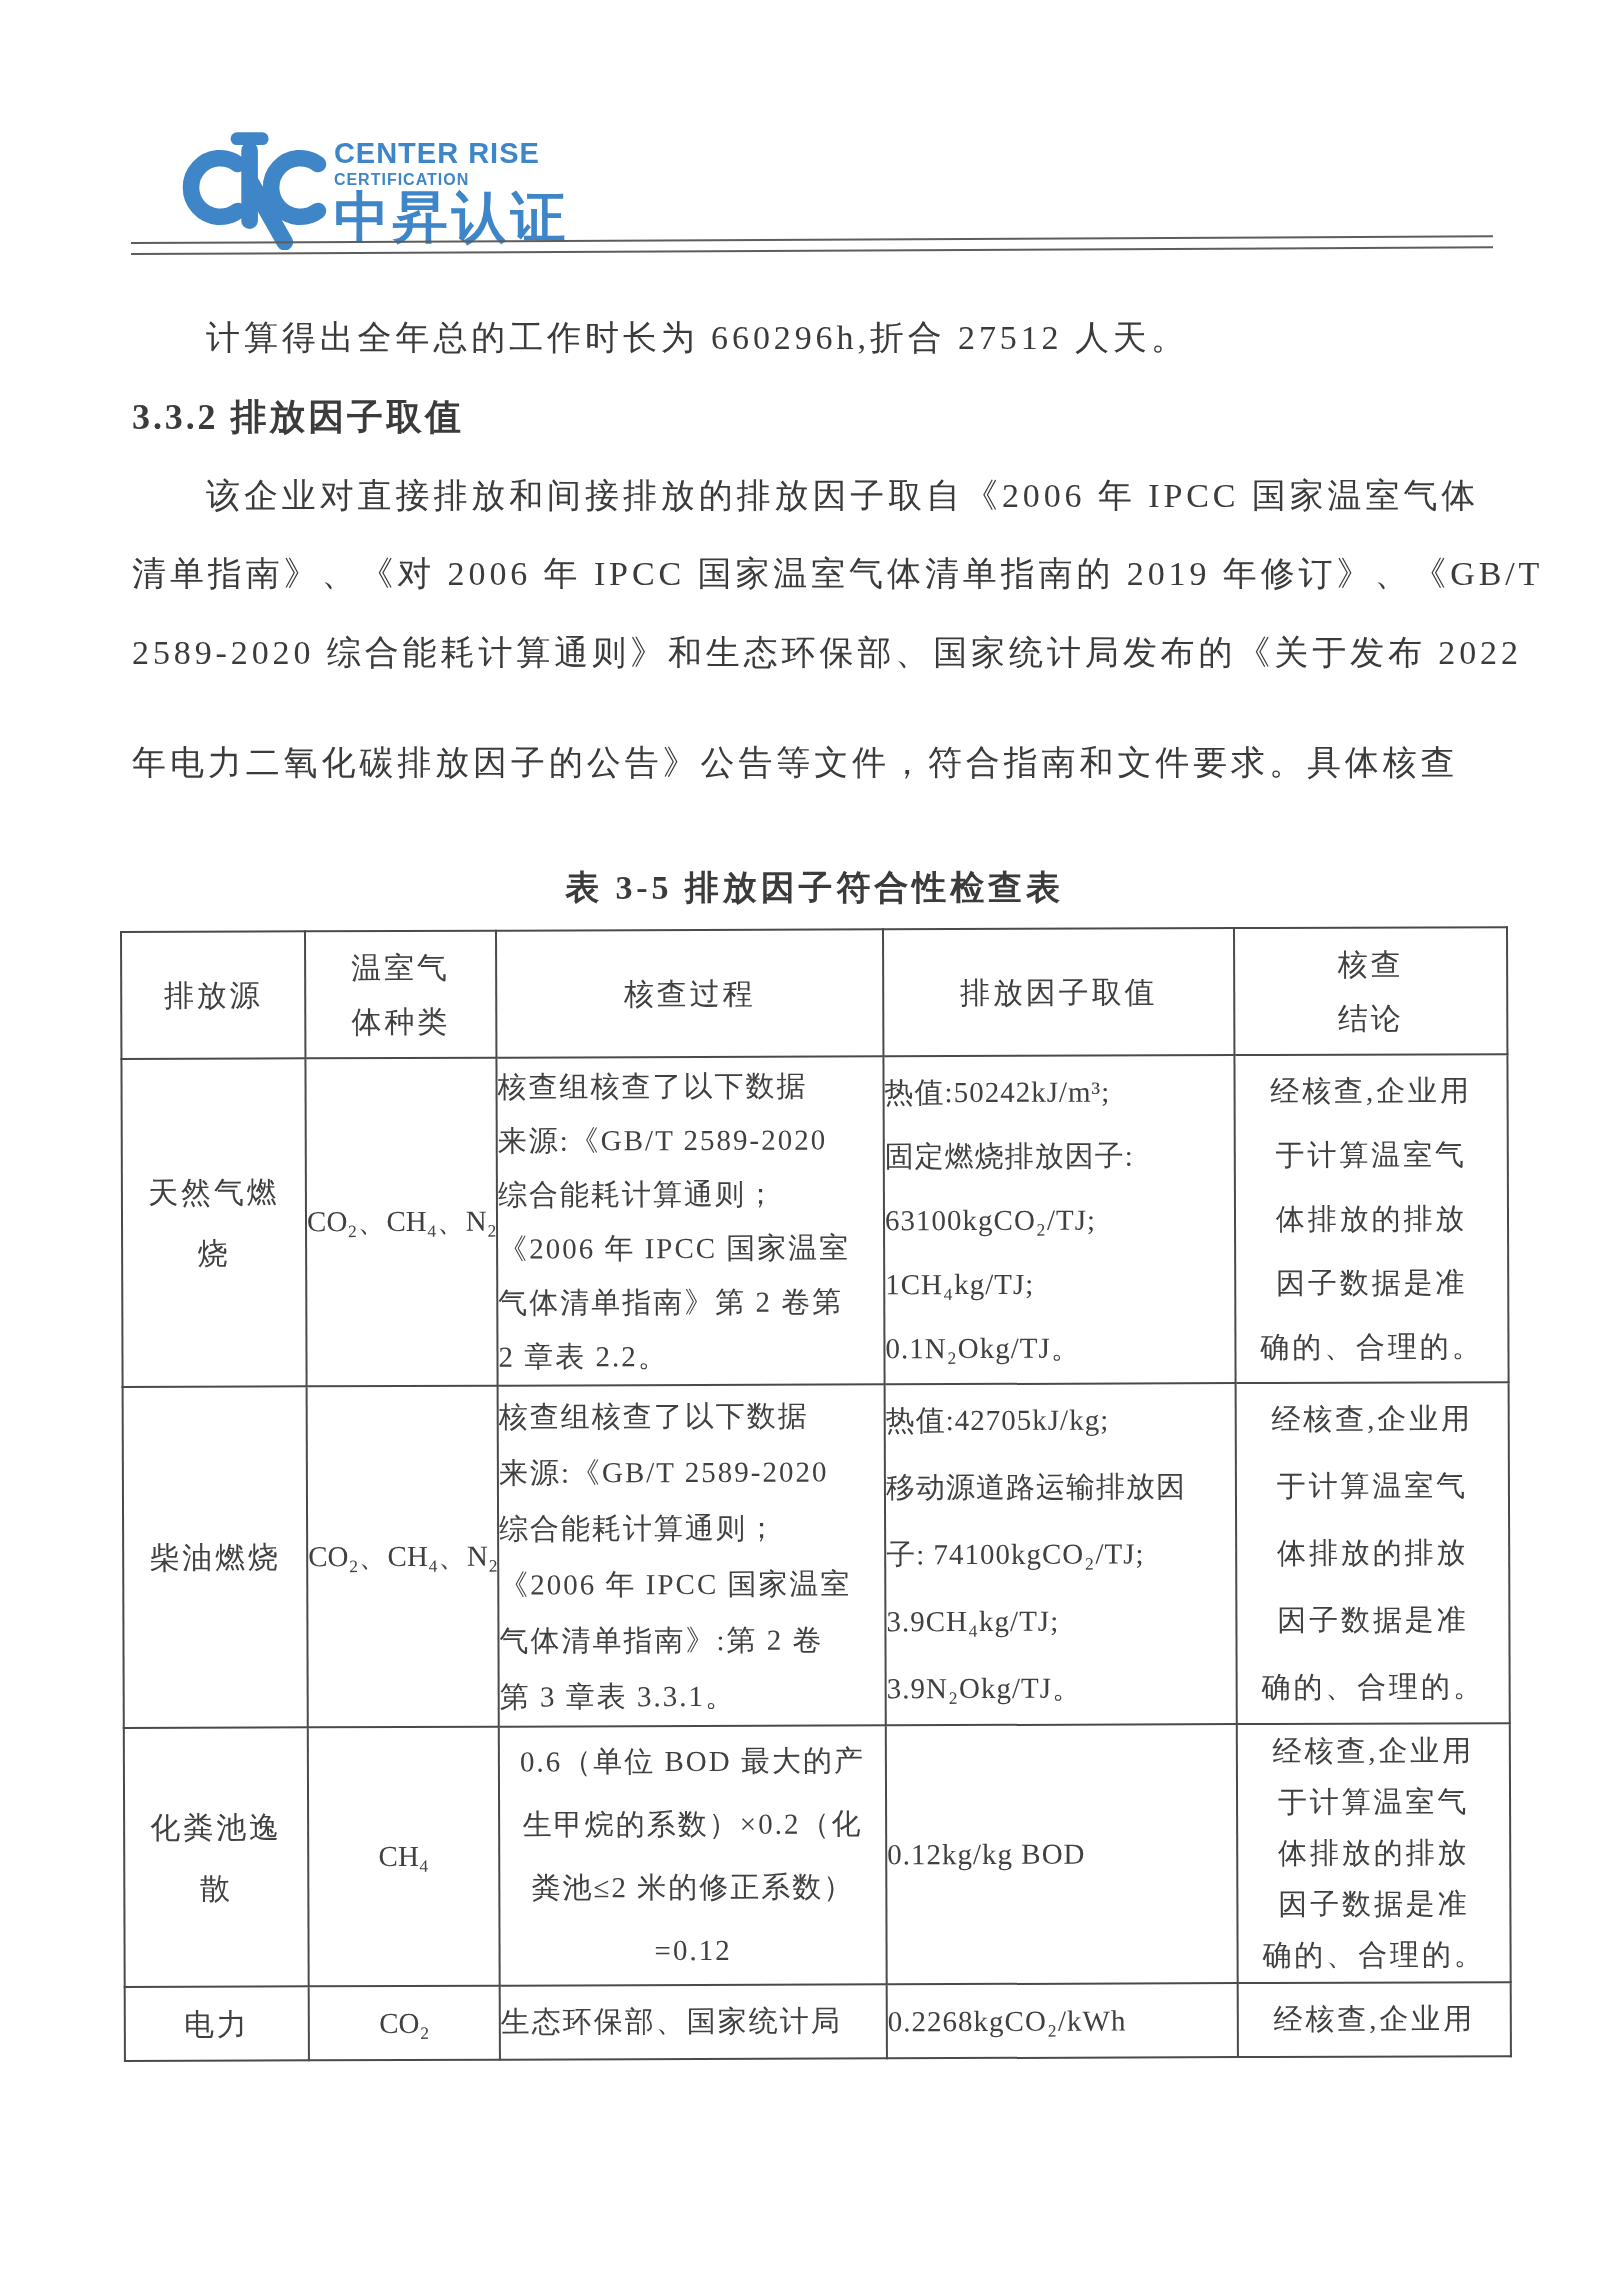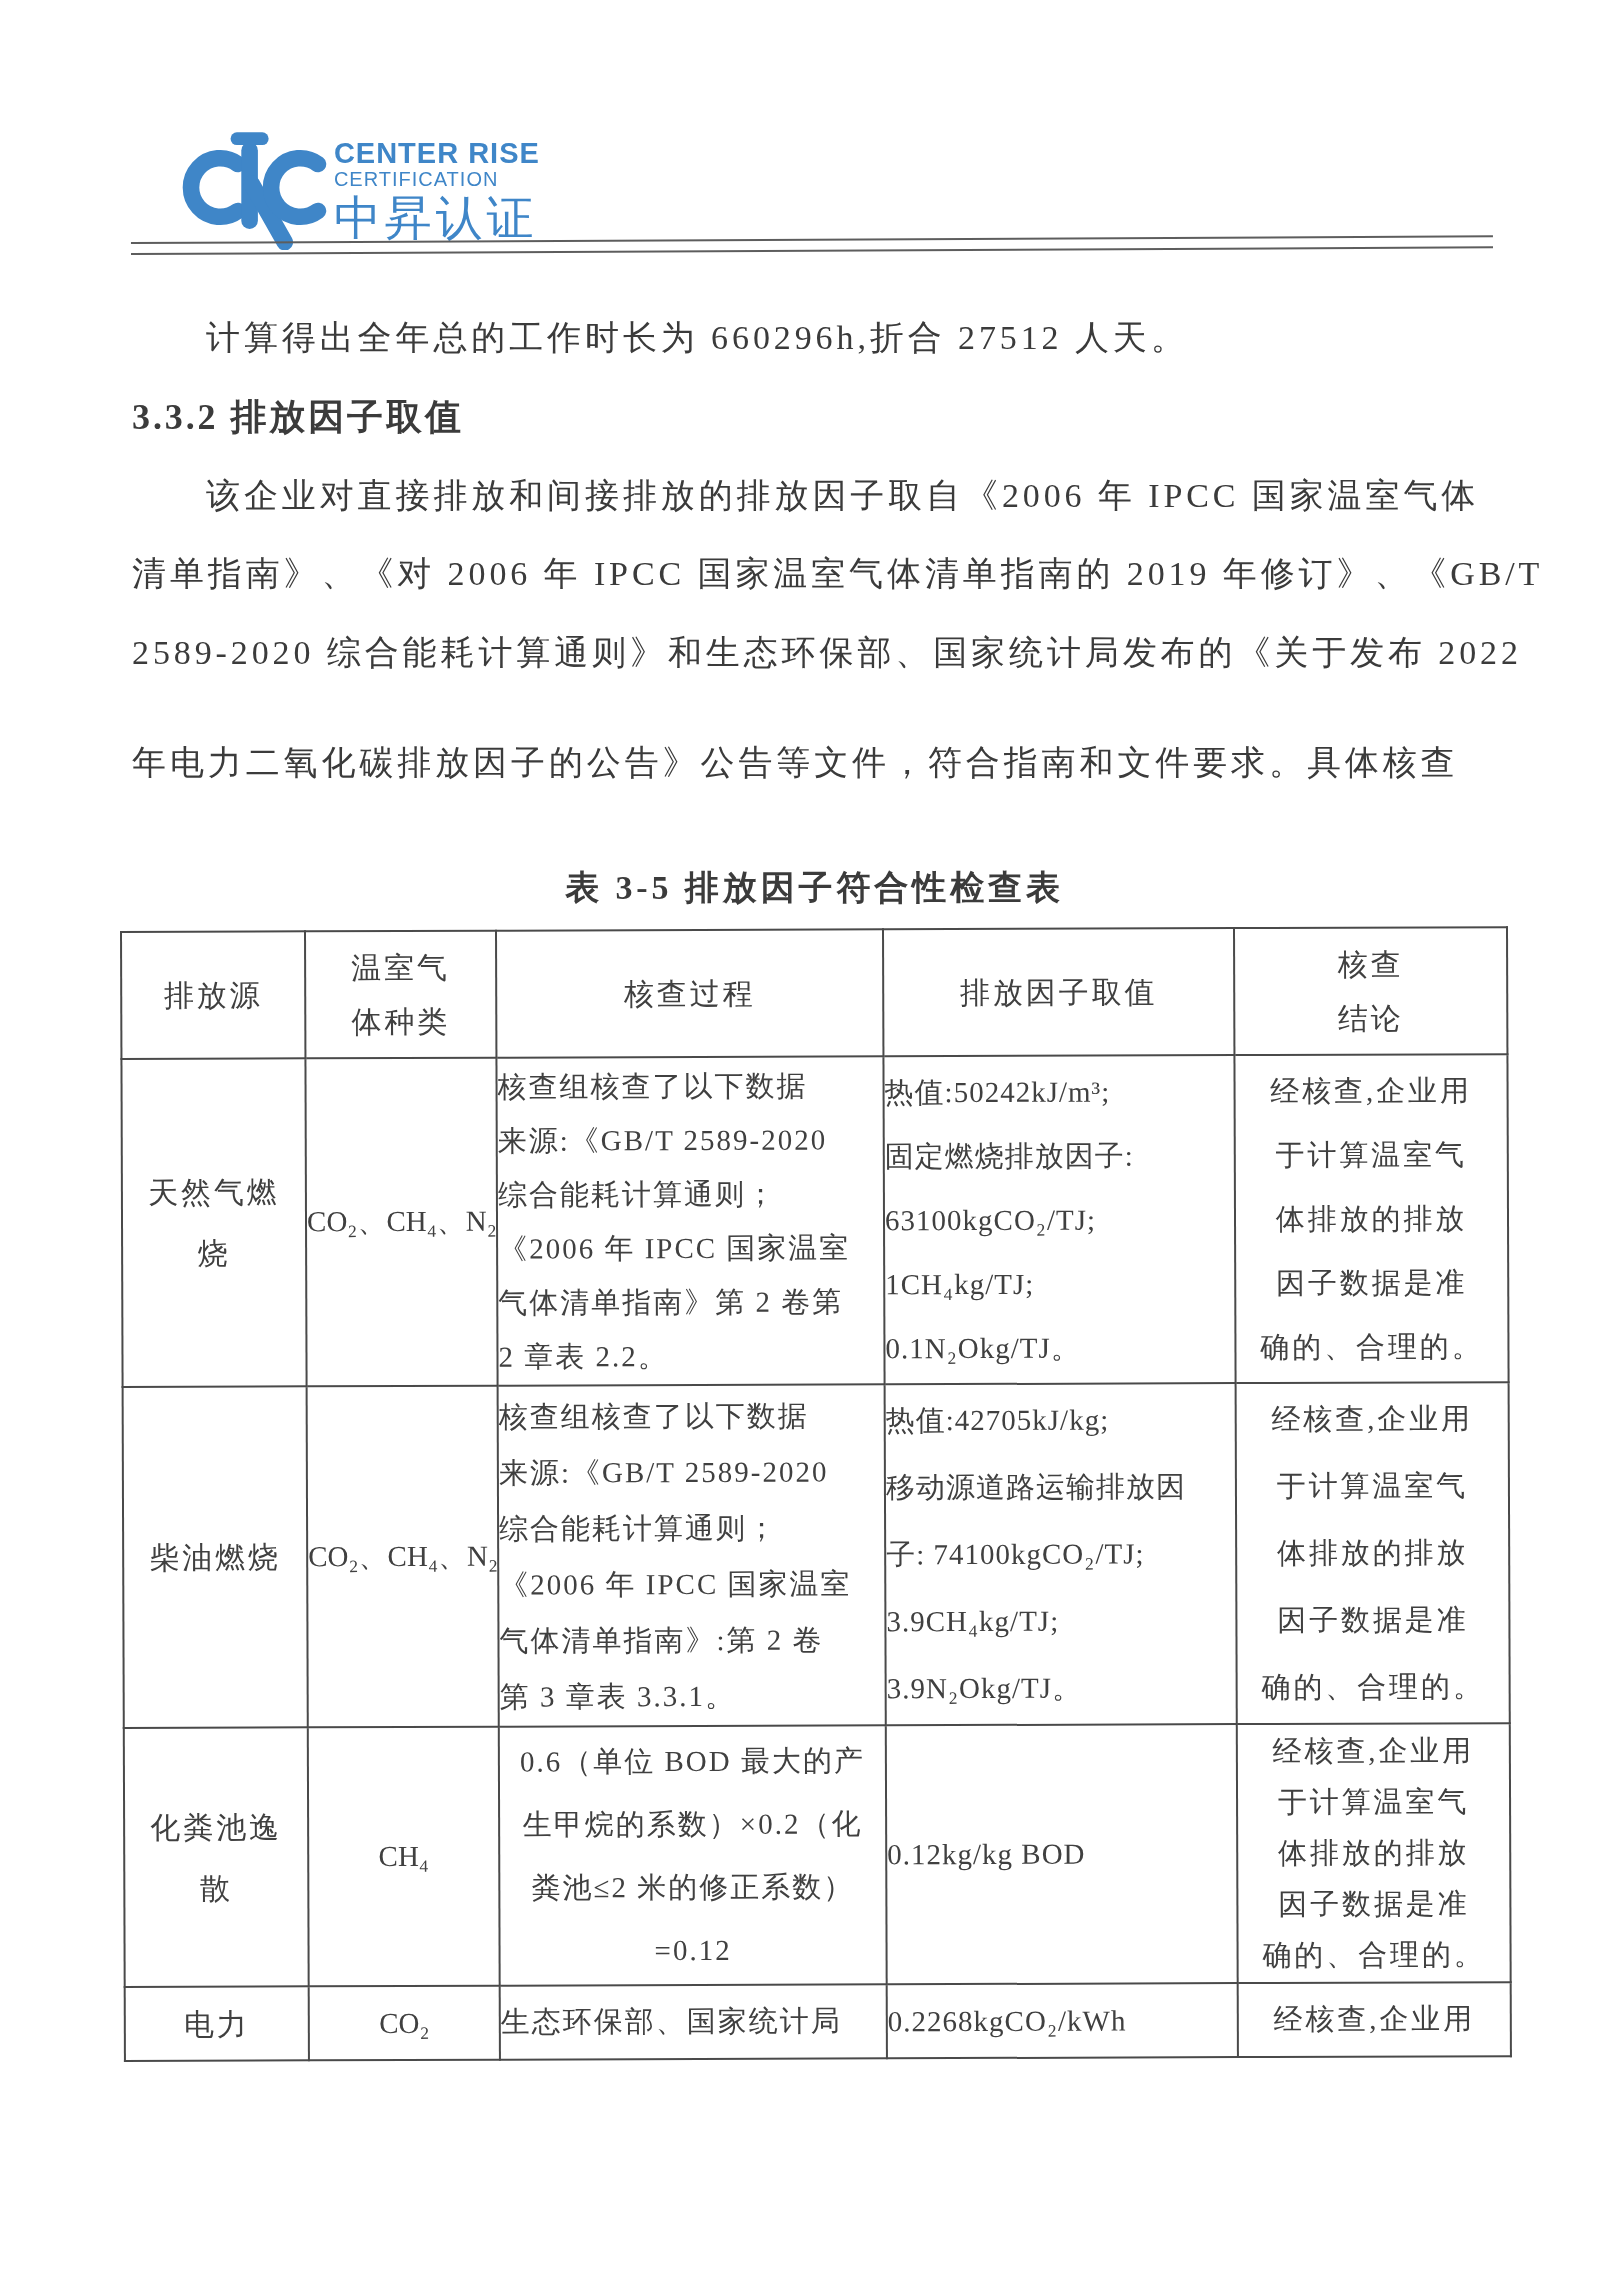--- a/index.html
+++ b/index.html
@@ -19,22 +19,22 @@
     position: absolute;
     left: 179px;
     top: 125px;
     display: flex;
     align-items: flex-start;
     gap: 5.9px;
   }
   .logo-text { display: flex; flex-direction: column; margin-top: 13.7px; }
   .logo-text * { color: #3f86c8; font-family: "Liberation Sans", "DejaVu Sans", sans-serif; }
   .lt1 { font-size: 29px; font-weight: bold; letter-spacing: 1px; line-height: 29px; }
-  .lt2 { font-size: 20px; font-weight: normal; letter-spacing: 1px; line-height: 23.5px; }
-  .lt3 { font-size: 47px; font-weight: normal; letter-spacing: 3.9px; line-height: 53px; }
+  .lt2 { font-size: 16px; font-weight: bold; letter-spacing: 1px; line-height: 23.5px; }
+  .lt3 { font-size: 55px; font-weight: bold; letter-spacing: 3.9px; line-height: 53px; }
 
   
   .rule {
     position: absolute;
     left: 131px;
     top: 242px;
     width: 1362px;
     height: 8.8px;
     border-top: 2.9px solid #5d5d5d;
     border-bottom: 2.9px solid #5d5d5d;

